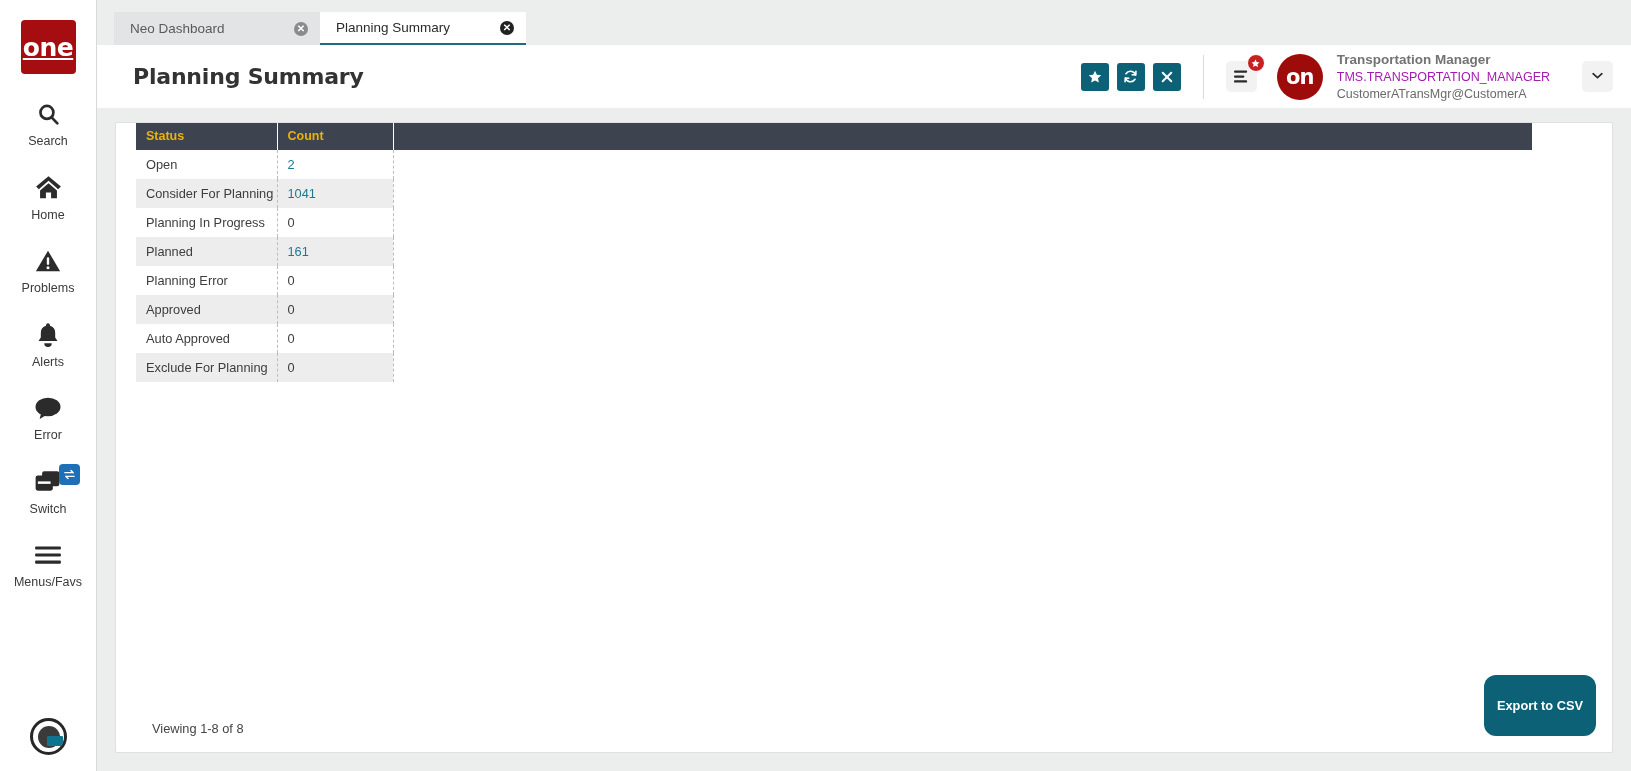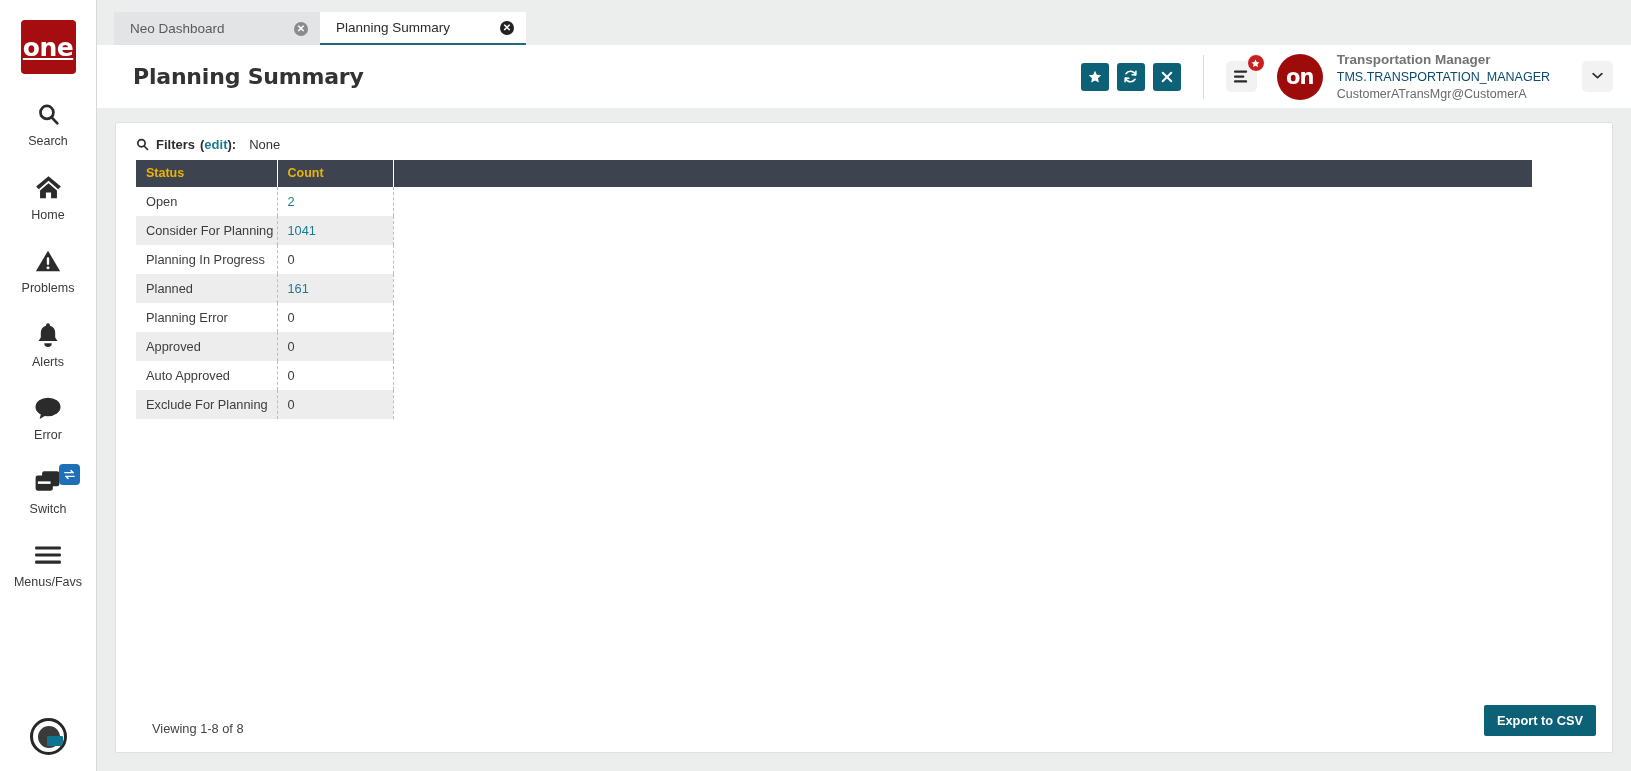--- a/index.html
+++ b/index.html
@@ -146,21 +146,21 @@
     width: 46px; height: 46px; border-radius: 50%;
     background: #9e0b0b;
     display: flex; align-items: center; justify-content: center;
     color: #ffffff; font-size: 21px; font-weight: bold;
     font-family: "DejaVu Sans", sans-serif;
     overflow: hidden; margin-right: 14px;
     letter-spacing: -1px;
   }
   #user-info { display: flex; flex-direction: column; justify-content: center; }
   #user-name { font-size: 13.5px; font-weight: bold; color: #737373; line-height: 1.35; }
-  #user-role { font-size: 12.5px; color: #0c4a6e; line-height: 1.3; }
+  #user-role { font-size: 12.5px; color: #a21caf; line-height: 1.3; }
   #user-email { font-size: 12.5px; color: #6a6a6a; line-height: 1.3; }
   #user-dropdown {
     width: 31px; height: 31px; border-radius: 5px;
     background: #f2f2f2; margin-left: 32px;
     display: flex; align-items: center; justify-content: center;
     cursor: pointer; color: #333;
   }
 
   
   #content-wrap { flex: 1; padding: 14px 18px 18px 18px; overflow: hidden; }
@@ -212,23 +212,23 @@
   #footer-row {
     position: absolute; left: 0; right: 0; bottom: 16px;
     height: 54px;
     display: flex; align-items: flex-end;
     padding: 0 16px 0 36px;
   }
   #viewing-text { font-size: 12.8px; color: #444444; }
   #footer-spacer { flex: 1; }
   #export-btn {
     background: #0d6176; color: #ffffff;
-    border: none; border-radius: 2px;
+    border: none; border-radius: 12px;
     font-size: 12.8px; font-weight: bold;
-    padding: 8px 13px; cursor: pointer;
+    padding: 23px 13px; cursor: pointer;
     font-family: "Liberation Sans", sans-serif;
   }
 </style>
 </head>
 <body>
 
 <div id="sidebar">
 
   <div id="brand-logo">one</div>
 
@@ -387,31 +387,20 @@
     <div id="user-dropdown">
       <svg width="13" height="9" viewBox="0 0 14 9" fill="#2b2b2b">
         <path d="M1 1.5 L7 7 L13 1.5 L11.4 0.4 L7 4.4 L2.6 0.4 Z"></path>
       </svg>
     </div>
   </div>
 
   <div id="content-wrap">
     <div id="content-card">
 
-      <div id="filters-row">
-        <span id="filters-icon">
-          <svg width="13" height="13" viewBox="0 0 14 14" fill="none" stroke="#2b2b2b" stroke-width="1.8">
-            <circle cx="5.9" cy="5.6" r="3.9"></circle>
-              <line x1="8.8" y1="8.6" x2="12.4" y2="12.4" stroke-linecap="round"></line>
-          </svg>
-        </span>
-        <span id="filters-label">Filters</span>
-        <span id="filters-edit-wrap"><span>(</span><span id="filters-edit">edit</span><span>):</span></span>
-        <span id="filters-value">None</span>
-      </div>
 
       <div id="table-region">
         <table id="summary-table">
           <thead>
             <tr>
               <th class="col-status">Status</th>
               <th class="col-count">Count</th>
               <th></th>
             </tr>
           </thead>

